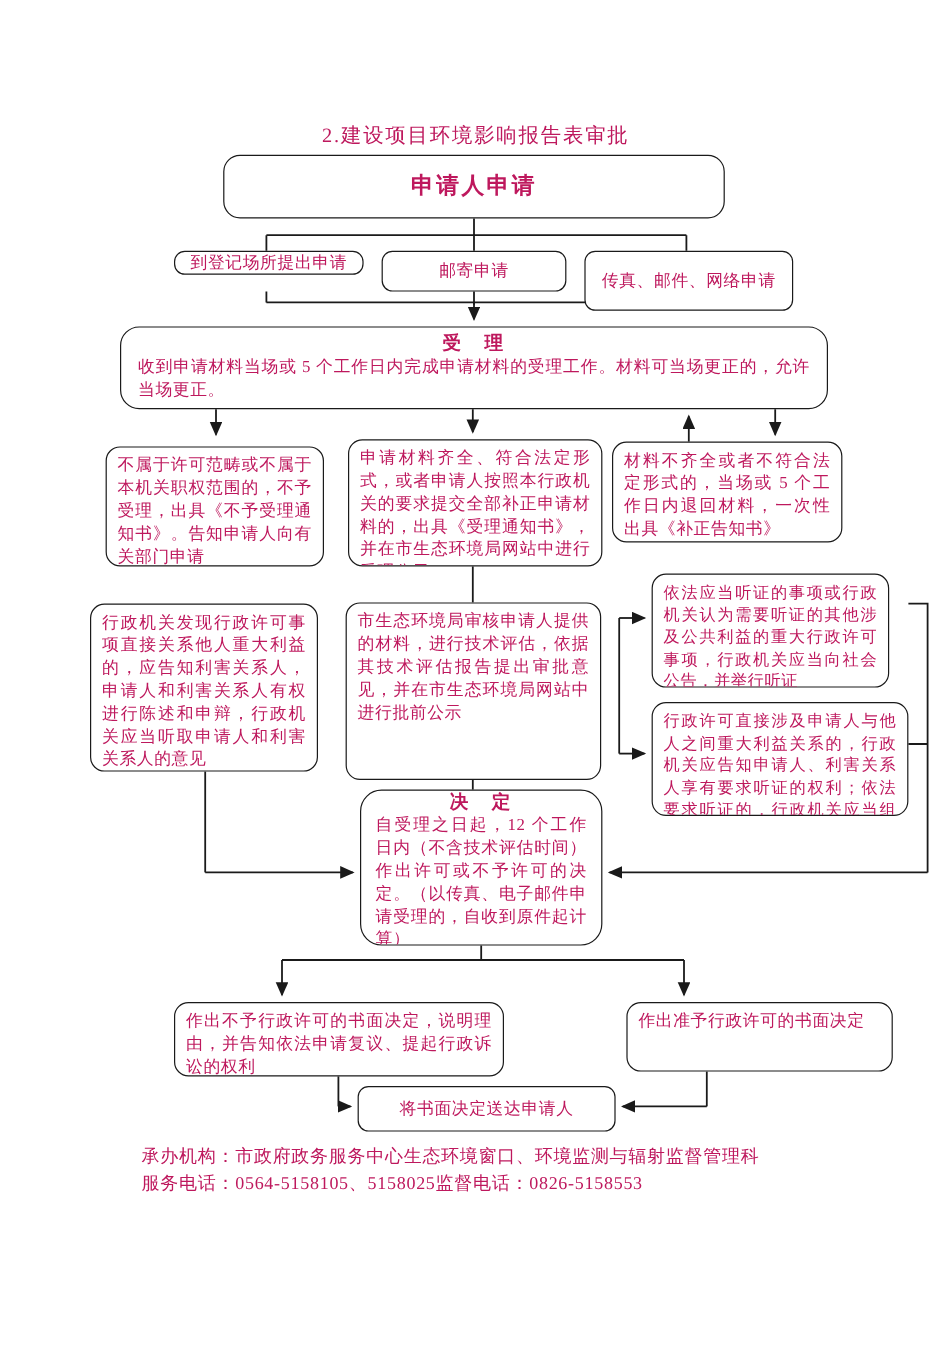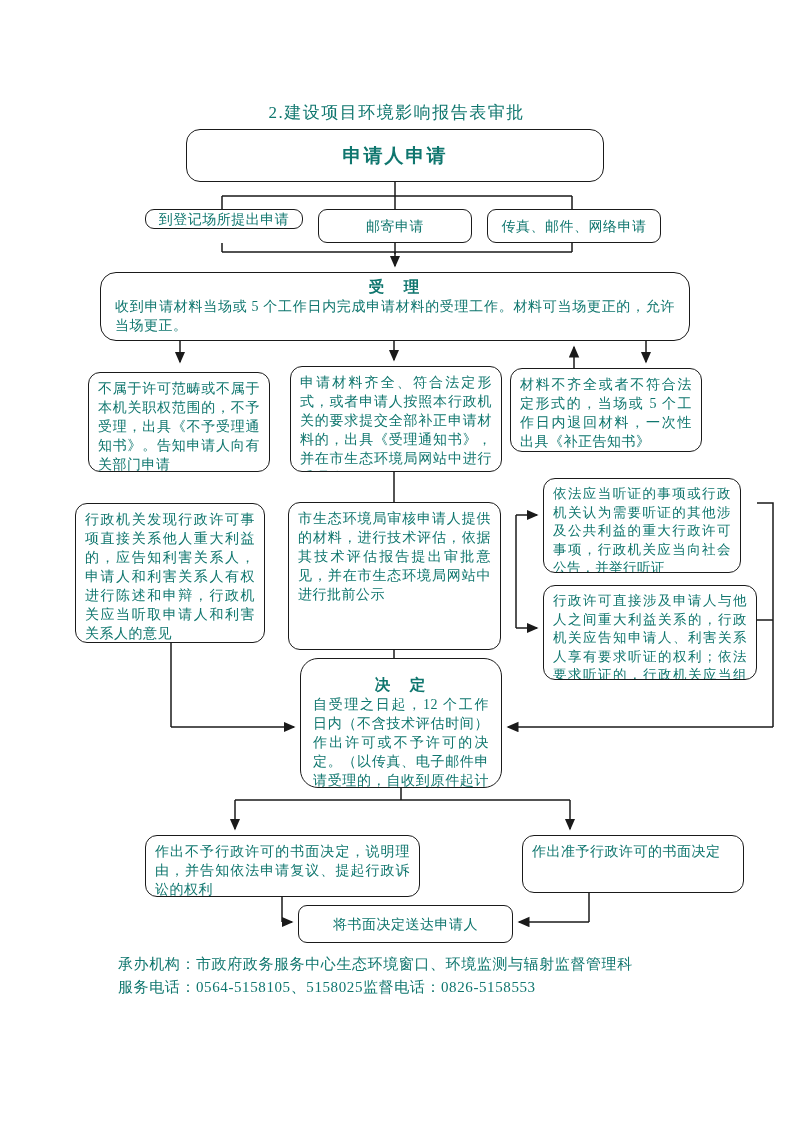--- a/index.html
+++ b/index.html
@@ -1,21 +1,21 @@
 <!DOCTYPE html>
 <html><head>
 <meta charset="utf-8">
 <style>
   html,body{margin:0;padding:0;background:#ffffff;}
   .page{
     position:relative;
     width:793px;height:1122px;
     background:#ffffff;
     font-family:"Liberation Serif","DejaVu Serif",serif;
-    color:#0f766e;
+    color:#be185d;
     overflow:hidden;
   }
   .connectors{position:absolute;left:0;top:0;z-index:1;}
   .box{
     position:absolute;
     box-sizing:border-box;
     border:1.6px solid #1a1a1a;
     border-radius:12px;
     background:#fff;
     z-index:2;
@@ -111,21 +111,21 @@
   <div class="box center" style="left:186px;top:129px;width:418px;height:53px;border-radius:14px;">
     <span class="applicant-label">申请人申请</span>
   </div>
 
   <div class="box center" style="left:145px;top:209px;width:158px;height:20px;border-radius:9px;">
     <span>到登记场所提出申请</span>
   </div>
   <div class="box center" style="left:318px;top:209px;width:154px;height:34px;border-radius:9px;">
     <span>邮寄申请</span>
   </div>
-  <div class="box center" style="left:487px;top:209px;width:174px;height:34px;border-radius:9px;text-align:right;">
+  <div class="box center" style="left:487px;top:209px;width:174px;height:50px;border-radius:9px;text-align:right;">
     <span>传真、邮件、网络申请</span>
   </div>
 
   <div class="box" style="left:100px;top:272px;width:590px;height:69px;border-radius:16px;padding:4px 14px;">
     <span class="box-title">受　理</span>
     <span>收到申请材料当场或 5 个工作日内完成申请材料的受理工作。材料可当场更正的，允许当场更正。</span>
   </div>
 
   <div class="box" style="left:88px;top:372px;width:182px;height:100px;">
     <span>不属于许可范畴或不属于本机关职权范围的，不予受理，出具《不予受理通知书》。告知申请人向有关部门申请</span>
@@ -143,21 +143,21 @@
   <div class="box" style="left:288px;top:502px;width:213px;height:148px;">
     <span>市生态环境局审核申请人提供的材料，进行技术评估，依据其技术评估报告提出审批意见，并在市生态环境局网站中进行批前公示</span>
   </div>
   <div class="box" style="left:543px;top:478px;width:198px;height:95px;font-size:13.5px;line-height:18.5px;">
     <span>依法应当听证的事项或行政机关认为需要听证的其他涉及公共利益的重大行政许可事项，行政机关应当向社会公告，并举行听证</span>
   </div>
   <div class="box" style="left:543px;top:585px;width:214px;height:95px;font-size:13.5px;line-height:18.5px;">
     <span>行政许可直接涉及申请人与他人之间重大利益关系的，行政机关应告知申请人、利害关系人享有要求听证的权利；依法要求听证的，行政机关应当组织听证</span>
   </div>
 
-  <div class="box" style="left:300px;top:658px;width:202px;height:130px;border-radius:18px;padding:16px 12px;">
+  <div class="box" style="left:300px;top:658px;width:202px;height:130px;border-radius:18px;padding:0 12px;">
     <span class="box-title">决　定</span>
     <span>自受理之日起，12 个工作日内（不含技术评估时间）作出许可或不予许可的决定。（以传真、电子邮件申请受理的，自收到原件起计算）</span>
   </div>
 
   <div class="box" style="left:145px;top:835px;width:275px;height:62px;">
     <span>作出不予行政许可的书面决定，说明理由，并告知依法申请复议、提起行政诉讼的权利</span>
   </div>
   <div class="box" style="left:478px;top:835px;width:222px;height:58px;margin-left:44px;">
     <span>作出准予行政许可的书面决定</span>
   </div>

